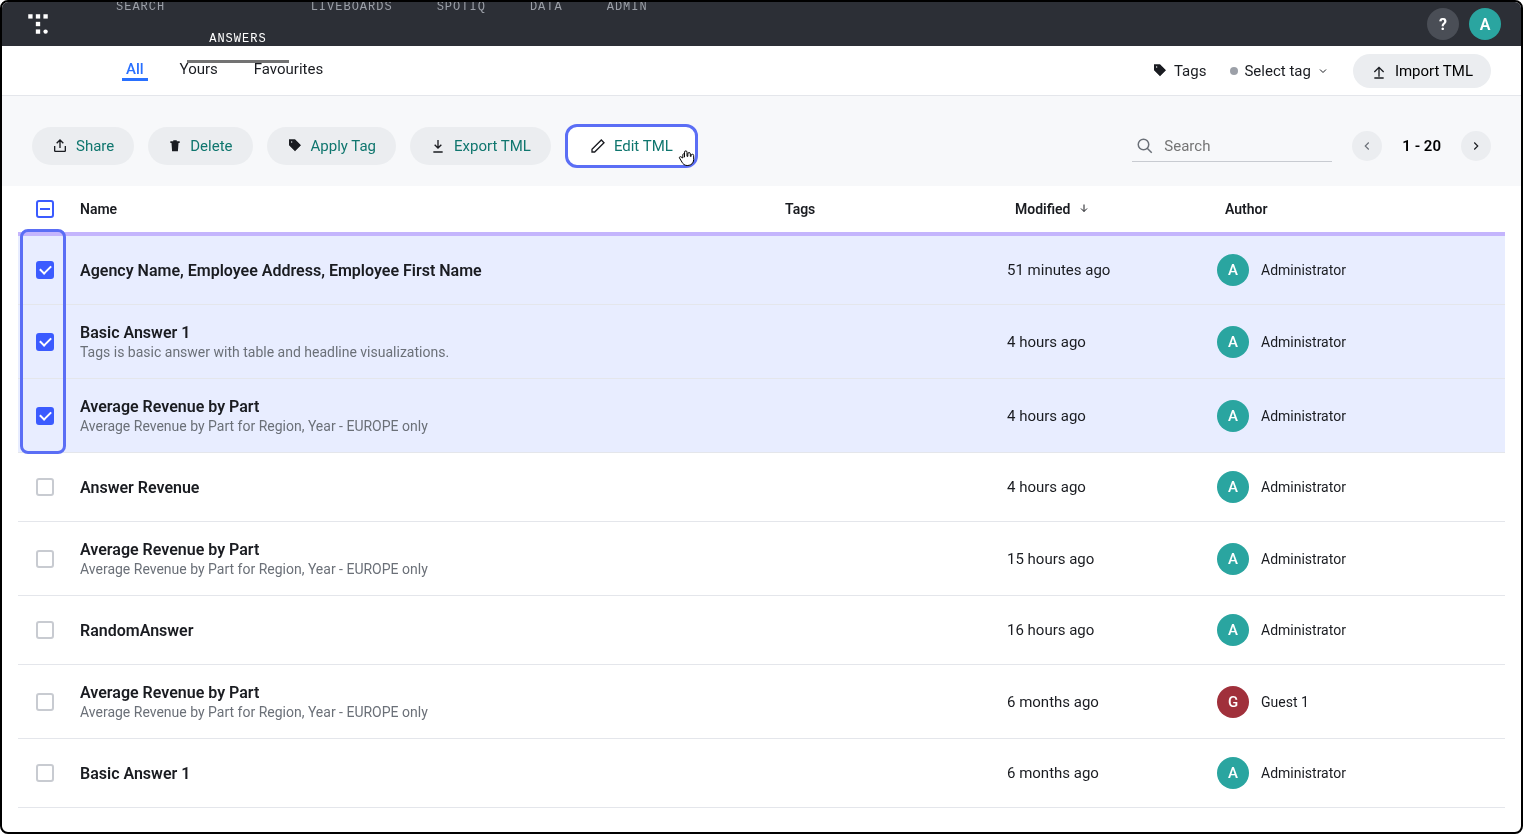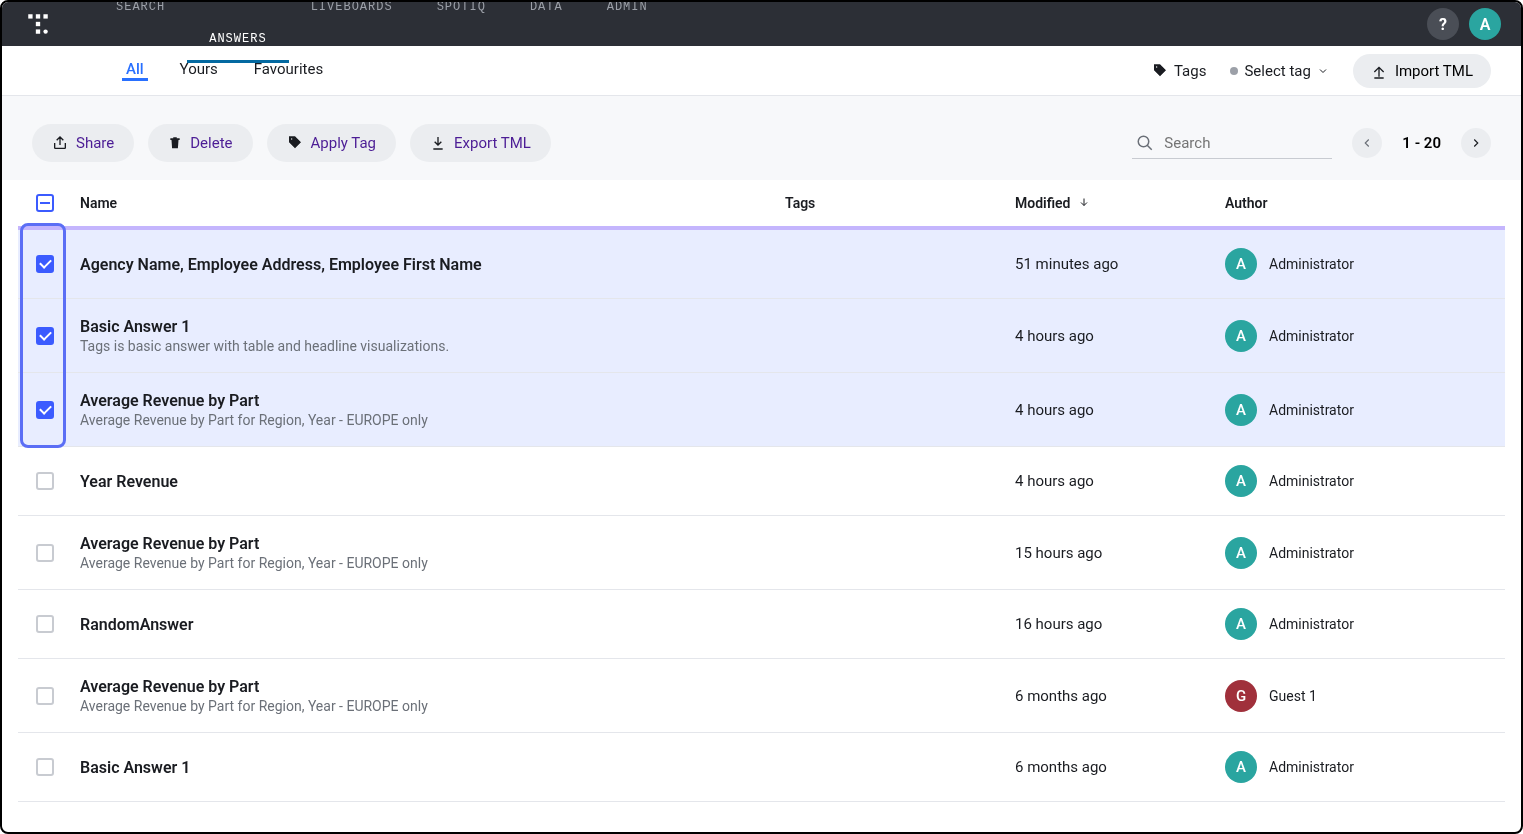--- a/index.html
+++ b/index.html
@@ -4,61 +4,61 @@
 <style>
 * { margin: 0; padding: 0; box-sizing: border-box; font-family: -apple-system, BlinkMacSystemFont, "Segoe UI", Roboto, Helvetica, Arial, sans-serif; }
 body { background: #fff; width: 1523px; height: 834px; overflow: hidden; border: 2px solid #000; border-radius: 8px; }
 
 
 .topnav { background: #2c2f36; height: 44px; display: flex; align-items: center; padding: 0 20px; }
 .logo { width: 32px; height: 32px; display: flex; align-items: center; justify-content: center; margin-right: 40px; }
 .logo svg { fill: #fff; }
 .topnav-items { display: flex; gap: 0; flex: 1; }
 .topnav-item { color: #9ca0a8; font-size: 12px; letter-spacing: 1px; font-family: "Courier New", monospace; padding: 14px 22px; cursor: pointer; }
-.topnav-item.active { color: #fff; border-bottom: 3px solid #0369a1; margin-top: 32px; }
+.topnav-item.active { color: #fff; border-bottom: 3px solid #737373; margin-top: 32px; }
 .topnav-right { display: flex; align-items: center; gap: 10px; }
 .help-btn { width: 32px; height: 32px; border-radius: 50%; background: #4a4e56; color: #fff; display: flex; align-items: center; justify-content: center; font-weight: bold; font-size: 16px; cursor: pointer; }
 .avatar-top { width: 32px; height: 32px; border-radius: 50%; background: #2aa5a0; color: #fff; display: flex; align-items: center; justify-content: center; font-weight: 600; }
 
 
 .subnav { height: 50px; border-bottom: 1px solid #e4e6eb; display: flex; align-items: center; padding: 0 30px; background: #fff; }
 .subnav-left { display: flex; gap: 28px; margin-left: 90px; }
 .subnav-tab { font-size: 15px; color: #1a1c21; padding: 0 4px; cursor: pointer; border-bottom: 3px solid transparent; }
 .subnav-tab.active { color: #2970ff; border-bottom-color: #2970ff; font-weight: 500; }
 .subnav-right { margin-left: auto; display: flex; align-items: center; gap: 24px; }
 .tags-label { display: flex; align-items: center; gap: 6px; font-size: 15px; color: #1a1c21; }
 .select-tag { display: flex; align-items: center; gap: 6px; font-size: 15px; color: #1a1c21; cursor: pointer; }
 .dot-gray { width: 8px; height: 8px; border-radius: 50%; background: #9ca0a8; display: inline-block; }
 .import-btn { background: #ebedf0; border-radius: 18px; padding: 8px 18px; display: flex; align-items: flex-end; gap: 8px; font-size: 15px; cursor: pointer; }
 
 
 .toolbar-area { background: #f7f8fa; padding: 28px 30px 18px 30px; }
 .toolbar { display: flex; align-items: center; gap: 14px; }
-.pill-btn { background: #ebedf0; border-radius: 20px; padding: 10px 20px; display: flex; align-items: center; gap: 8px; font-size: 15px; cursor: pointer; border: none; color: #4c1d95; }
+.pill-btn { background: #ebedf0; border-radius: 20px; padding: 10px 20px; display: flex; align-items: center; gap: 8px; font-size: 15px; cursor: pointer; border: none; color: #0f766e; }
 .pill-btn.highlighted { background: #fff; border: 3px solid #5b6ef5; border-radius: 12px; padding: 10px 22px; position: relative; }
 .cursor-hand { position: absolute; right: -2px; bottom: -4px; }
 .toolbar-right { margin-left: auto; display: flex; align-items: center; gap: 20px; }
 .search-box { border: none; border-bottom: 1px solid #c8cbd1; background: transparent; padding: 6px 8px 6px 32px; width: 200px; font-size: 15px; outline: none; }
 .search-wrap { position: relative; }
 .search-wrap svg { position: absolute; left: 4px; top: 6px; }
 .pager-label { font-size: 15px; font-weight: 600; }
 .pager-btn { width: 30px; height: 30px; border-radius: 50%; background: #ebedf0; display: flex; align-items: center; justify-content: center; cursor: pointer; }
 
 
 .table-wrap { padding: 0 16px; }
 .table-header { display: flex; align-items: center; padding: 14px 0 14px 18px; border-bottom: 4px solid #c4b5fd; font-size: 14px; font-weight: 600; color: #1a1c21; }
 .col-check { width: 44px; }
 .col-name { flex: 1; }
 .col-tags { width: 230px; }
 .col-modified { width: 210px; }
 .col-author { width: 280px; }
 .check-indeterminate { width: 18px; height: 18px; border: 2px solid #3b5bff; border-radius: 3px; display: flex; align-items: center; justify-content: center; background: #fff; }
 .check-indeterminate .dash { width: 10px; height: 2px; background: #3b5bff; }
 
-.row { display: flex; align-items: center; padding: 18px 0 18px 18px; border-bottom: 1px solid #e4e6eb; }
+.row { display: flex; align-items: center; padding: 18px 8px 18px 18px; border-bottom: 1px solid #e4e6eb; }
 .row.selected { background: #e8edff; }
 .row-check { width: 44px; }
 .check-box { width: 18px; height: 18px; border: 2px solid #c8cbd1; border-radius: 3px; cursor: pointer; background: #fff; }
 .check-box.checked { border-color: #3b5bff; background: #3b5bff; position: relative; }
 .check-box.checked::after { content: ""; position: absolute; left: 4px; top: 0px; width: 5px; height: 9px; border: solid #fff; border-width: 0 2px 2px 0; transform: rotate(45deg); }
 .row-name { flex: 1; }
 .row-title { font-size: 16px; font-weight: 600; color: #1a1c21; }
 .row-desc { font-size: 14px; color: #6b7078; margin-top: 2px; }
 .row-tags { width: 230px; }
 .row-modified { width: 210px; font-size: 15px; color: #1a1c21; }
@@ -147,20 +147,29 @@
       <svg width="16" height="16" viewBox="0 0 24 24" fill="#1a1c21">
           <path d="M21 11l-9-9H3v9l9 9 9-9zM7 7a1 1 0 110-2 1 1 0 010 2z"></path>
         </svg>
       <span>Apply Tag</span>
     </button>
     <button class="pill-btn">
       <svg width="16" height="16" viewBox="0 0 24 24" fill="none" stroke="#1a1c21" stroke-width="2">
           <path d="M12 3v12M7 10l5 5 5-5M5 21h14"></path>
         </svg>
       <span>Export TML</span>
+    </button>
+    <button class="pill-btn highlighted">
+      <svg width="16" height="16" viewBox="0 0 24 24" fill="none" stroke="#1a1c21" stroke-width="2">
+          <path d="M17 3l4 4L7 21H3v-4L17 3z"></path>
+        </svg>
+      <span>Edit TML</span>
+      <svg class="cursor-hand" width="20" height="22" viewBox="0 0 24 24" fill="#fff" stroke="#000" stroke-width="1.2">
+          <path d="M9 11V5a1.5 1.5 0 013 0v5h1V7a1.5 1.5 0 013 0v3h1v-1a1.5 1.5 0 013 0v5c0 4-3 7-7 7h-1c-3 0-5-2-6-4l-3-5c-.5-1 .5-2 1.5-1.5L7 12V8a1.5 1.5 0 012-1v4z"></path>
+        </svg>
     </button>
 
     <div class="toolbar-right">
       <div class="search-wrap">
         <svg width="18" height="18" viewBox="0 0 24 24" fill="none" stroke="#6b7078" stroke-width="2">
             <circle cx="10" cy="10" r="7"></circle>
             <line x1="21" y1="21" x2="15" y2="15"></line>
           </svg>
         <input class="search-box" placeholder="Search" style="">
       </div>
@@ -242,21 +251,21 @@
     <div class="row-author">
       <div class="avatar-sm avatar-teal">A</div>
       <span>Administrator</span>
     </div>
   </div>
       <div class="row">
     <div class="row-check">
       <div class="check-box "></div>
     </div>
     <div class="row-name">
-      <div class="row-title">Year Revenue</div>
+      <div class="row-title">Answer Revenue</div>
 
     </div>
     <div class="row-tags"></div>
     <div class="row-modified">4 hours ago</div>
     <div class="row-author">
       <div class="avatar-sm avatar-teal">A</div>
       <span>Administrator</span>
     </div>
   </div>
       <div class="row">

